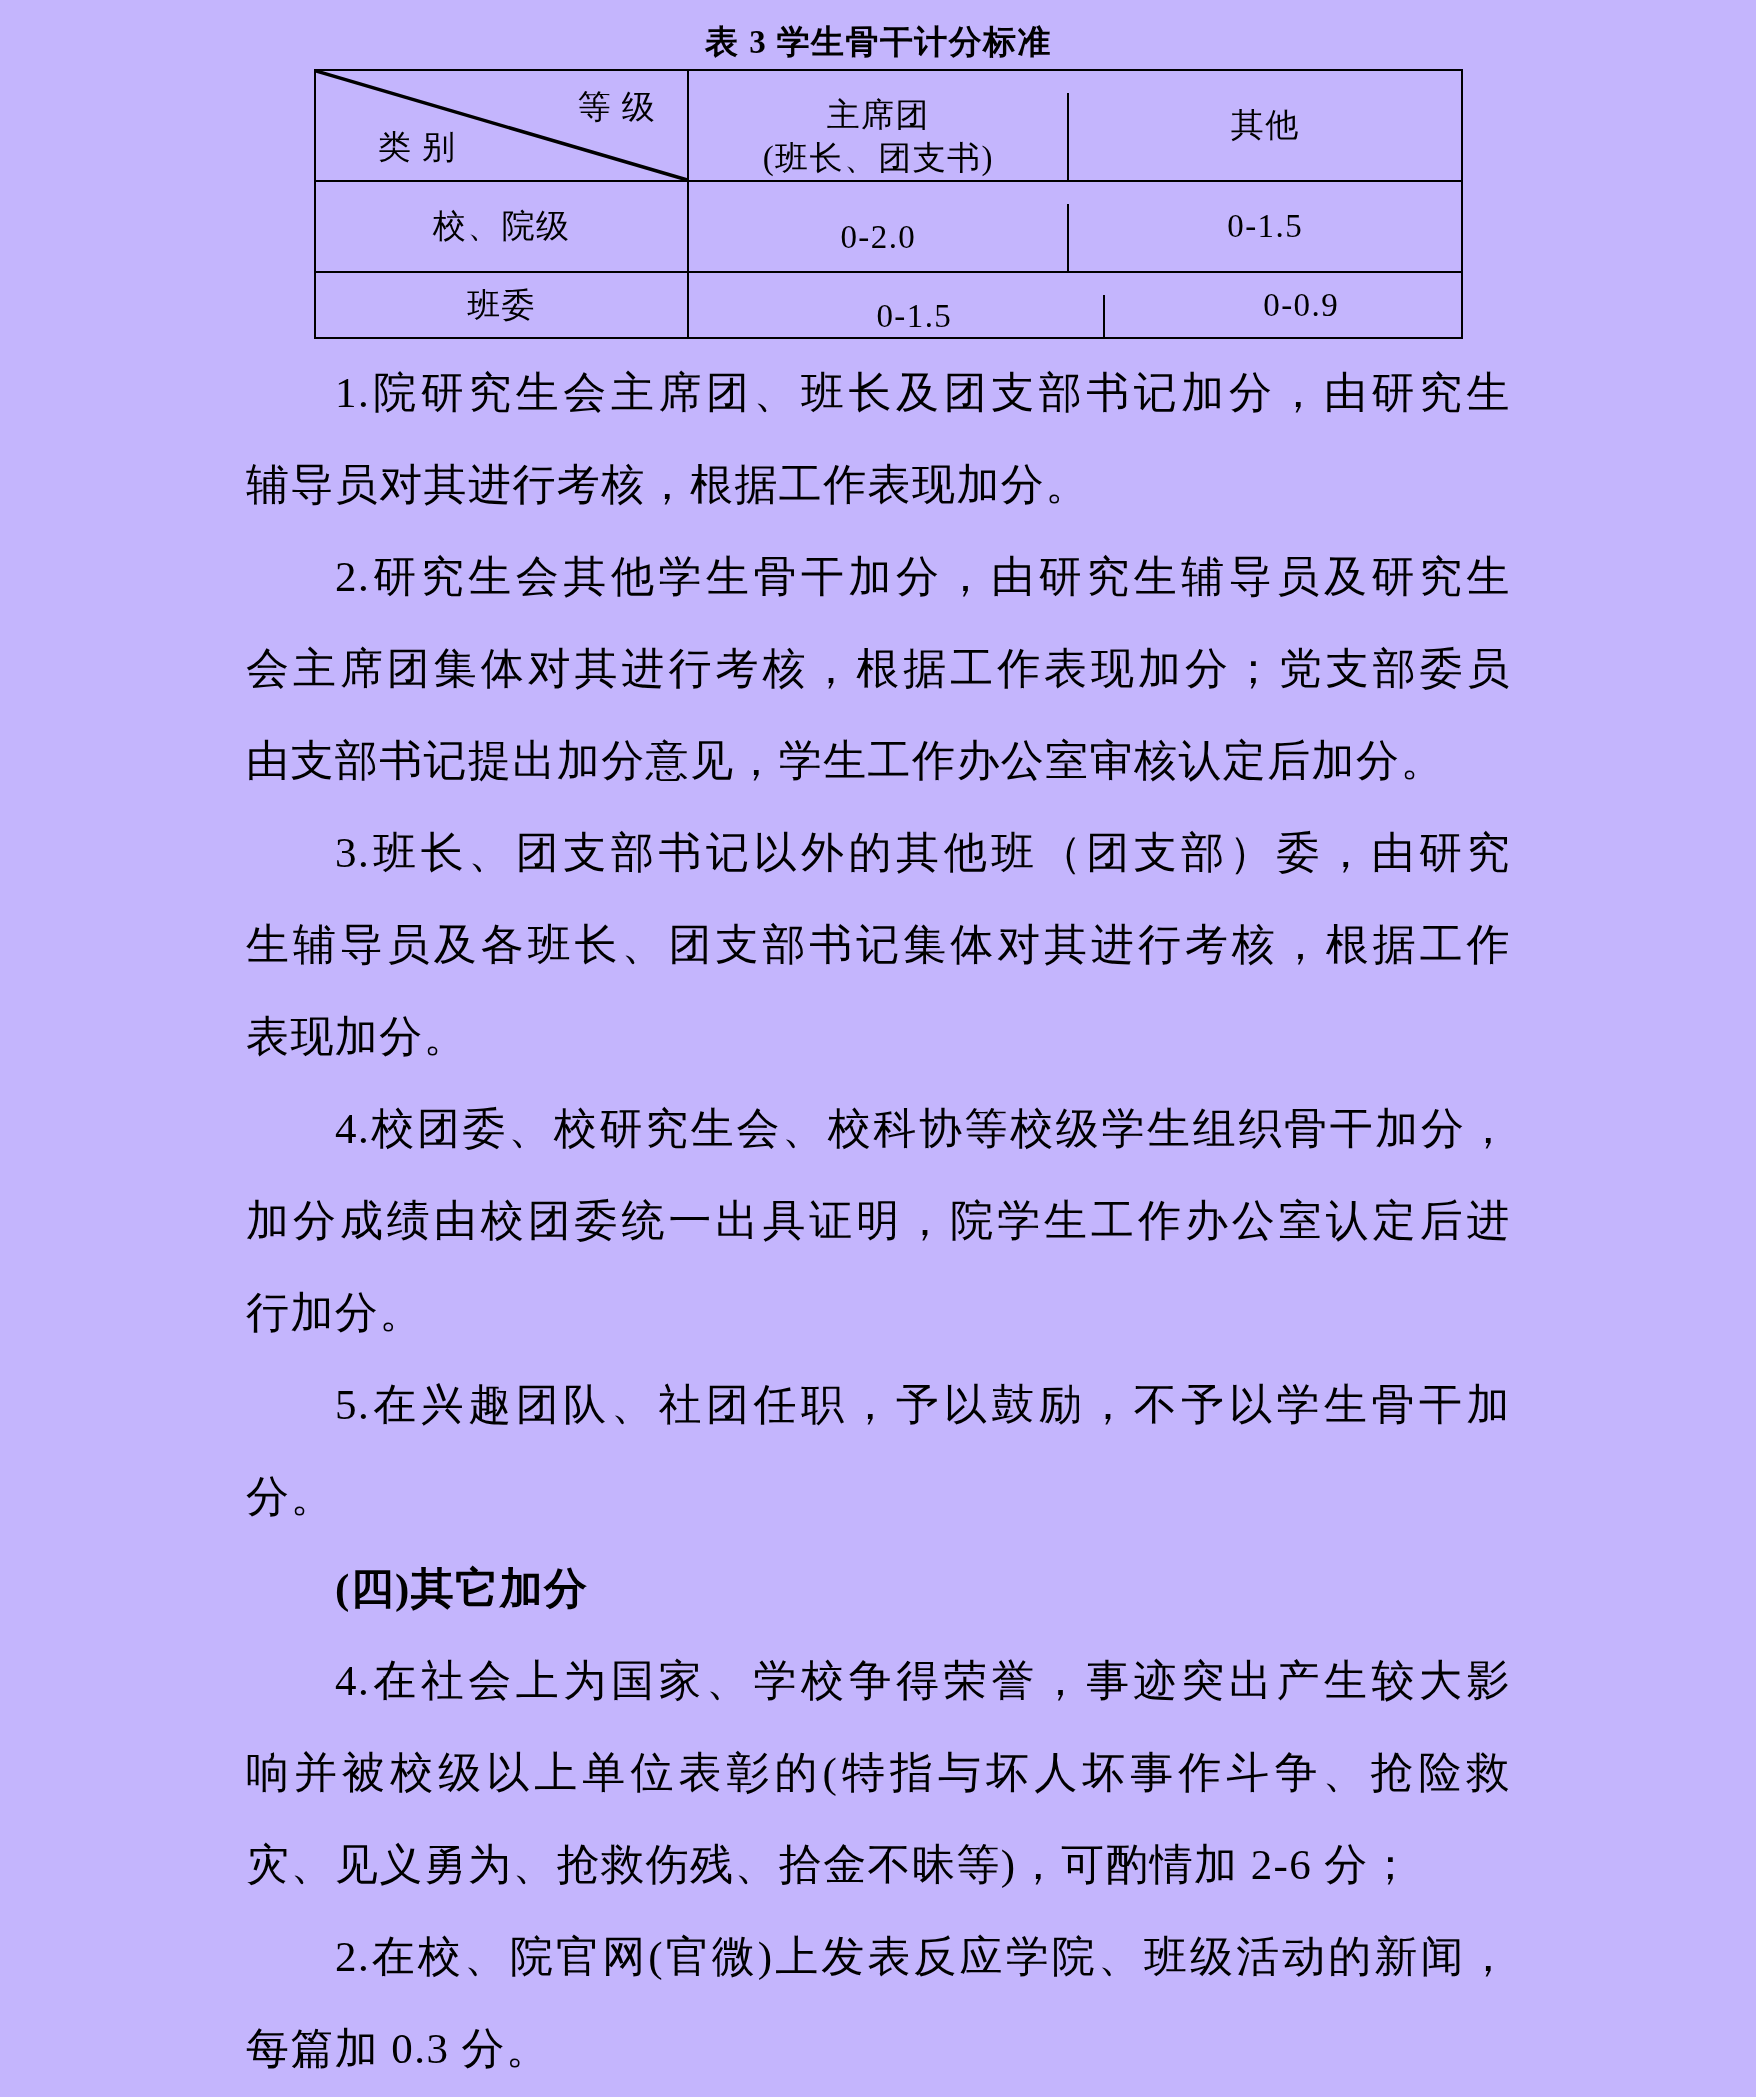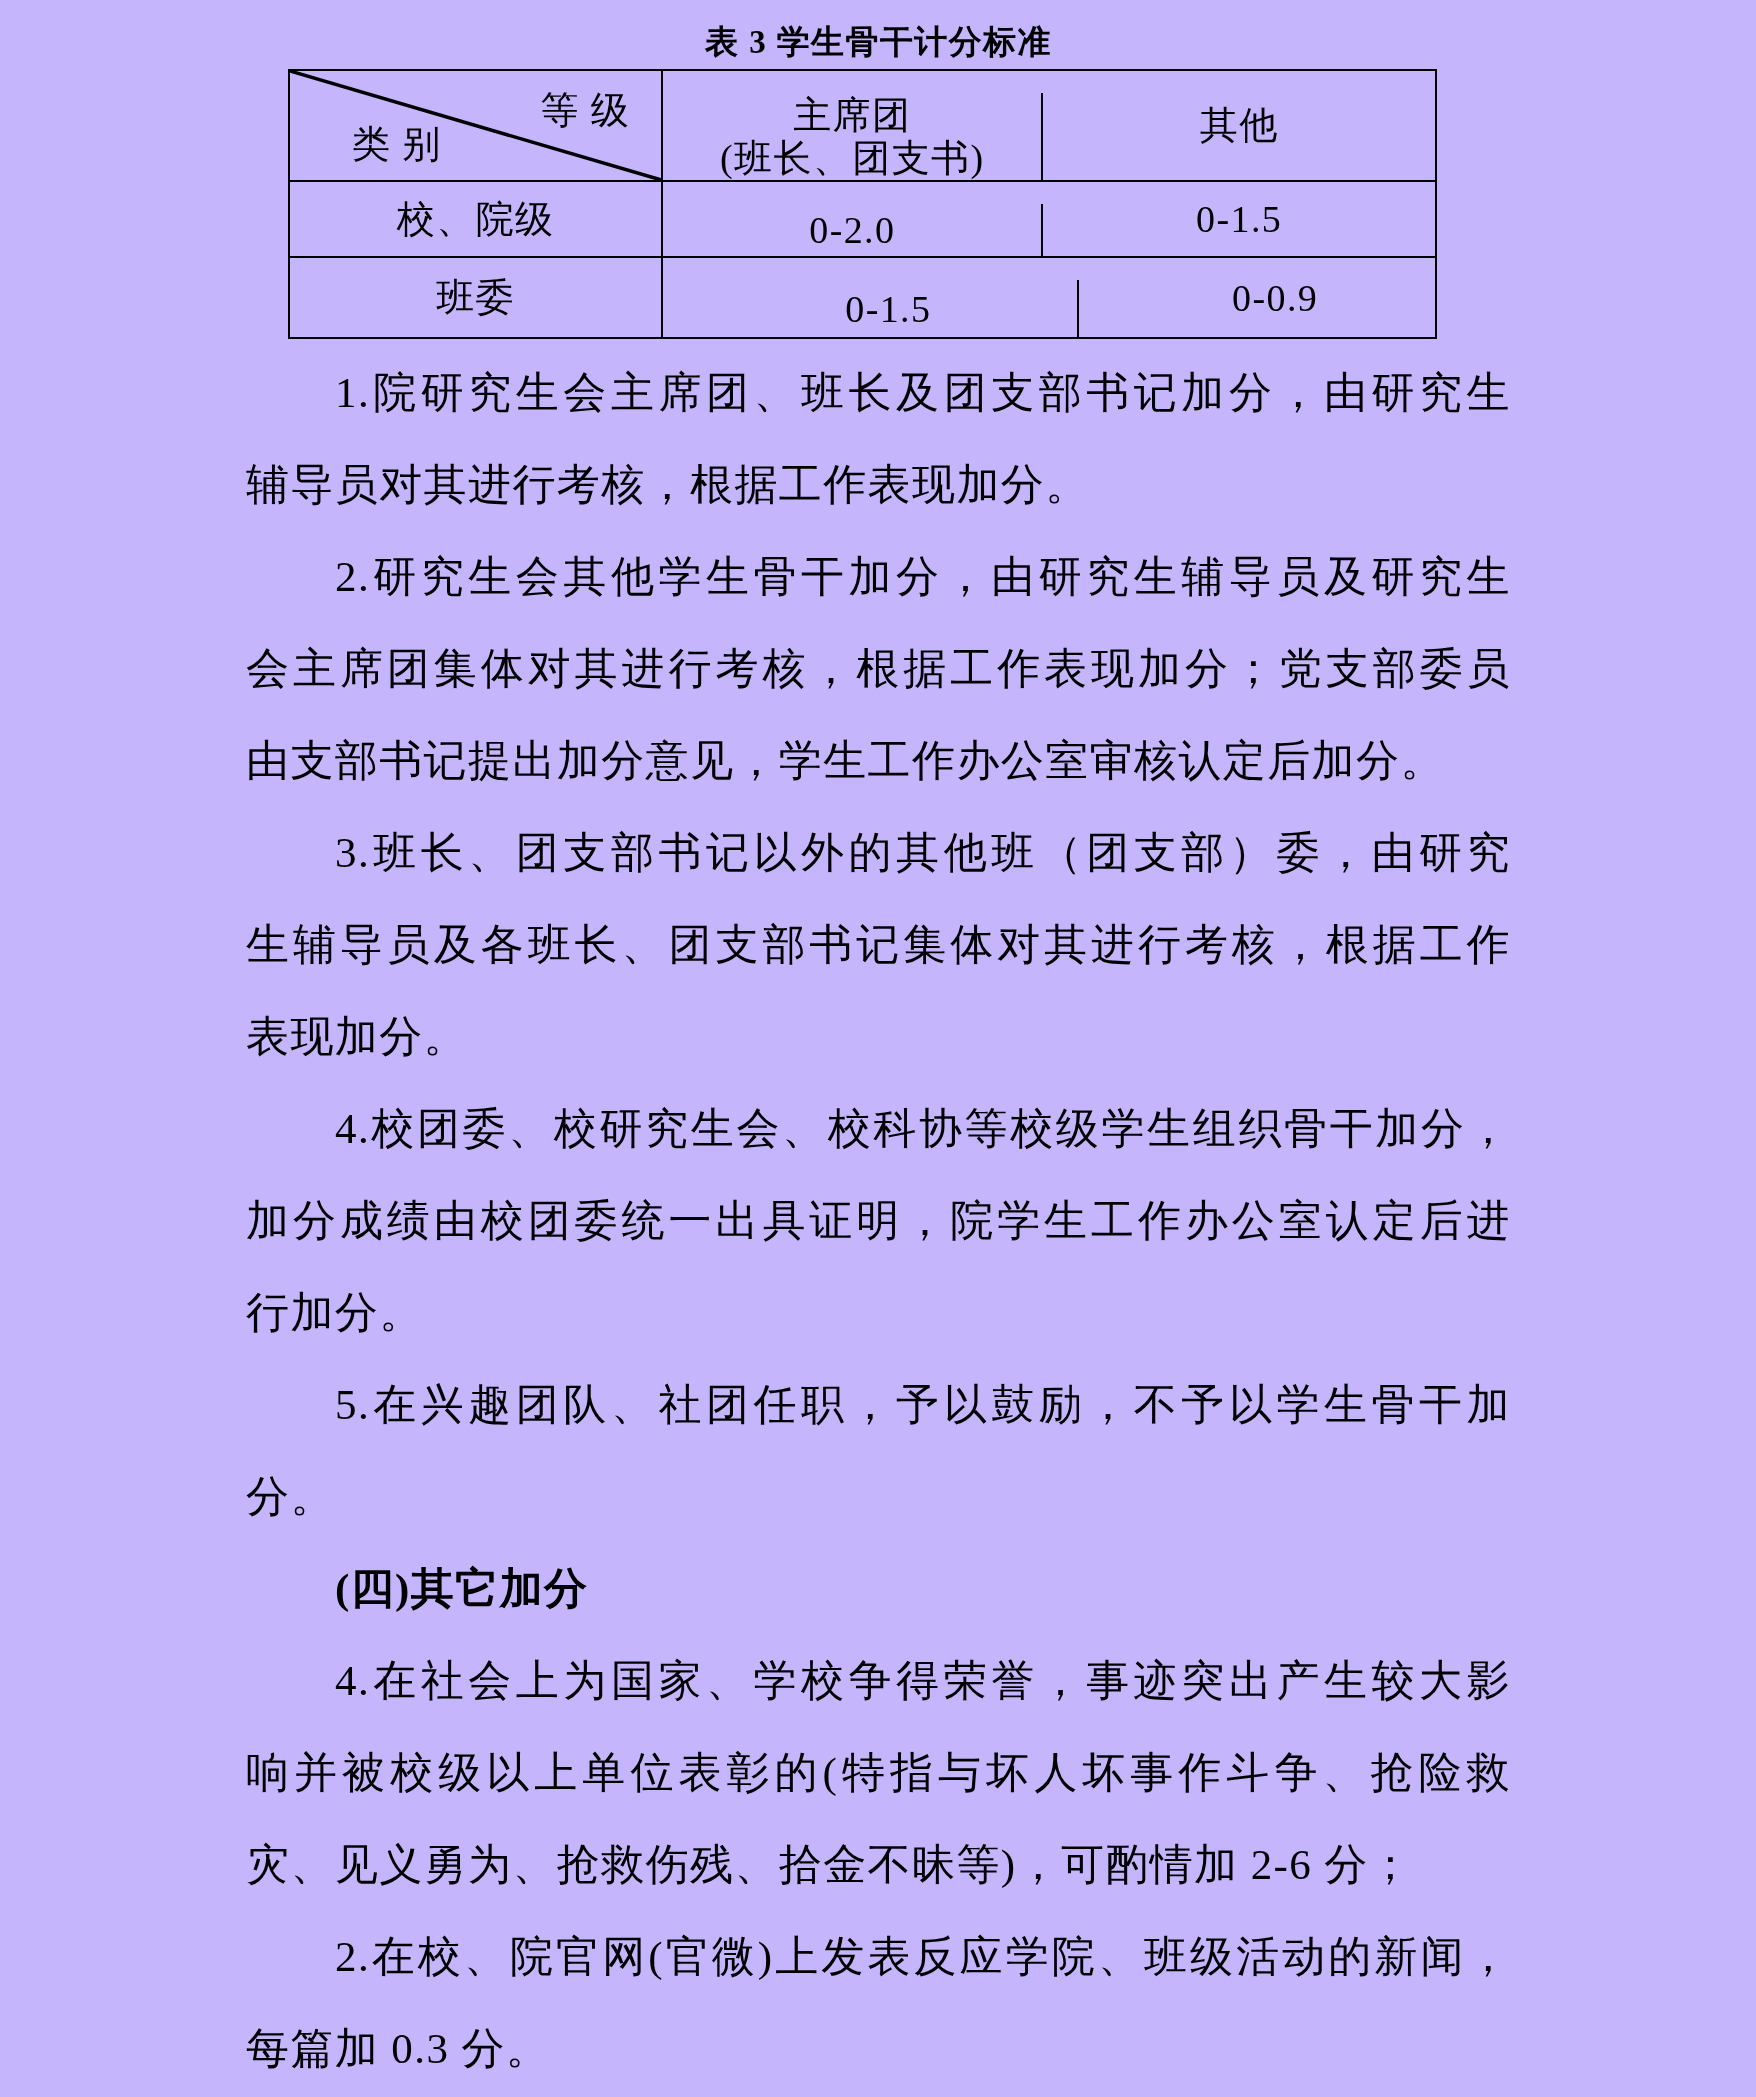--- a/index.html
+++ b/index.html
@@ -22,33 +22,33 @@
     text-align: center;
     font-size: 33px;
     line-height: 38px;
     font-weight: bold;
     letter-spacing: 1.4px;
   }
 
   
   .score-table {
     position: absolute;
-    left: 288px;
+    left: 314px;
     top: 69px;
     width: 1149px;
     height: 270px;
     box-sizing: border-box;
     border: 2.8px solid #000000;
     display: flex;
     flex-direction: column;
-    font-size: 38px;
+    font-size: 33px;
   }
   .trow { display: flex; flex: none; box-sizing: border-box; }
   .trow.header { height: 111px; border-bottom: 2.8px solid #000000; }
-  .trow.r1 { height: 76px; border-bottom: 2.1px solid #000000; }
+  .trow.r1 { height: 91px; border-bottom: 2.1px solid #000000; }
   .trow.r2 { flex: 1; gap: 36px; }
   .cell {
     box-sizing: border-box;
     display: flex;
     flex-direction: column;
     align-items: center;
     justify-content: center;
     text-align: center;
     letter-spacing: 1.4px;
   }

